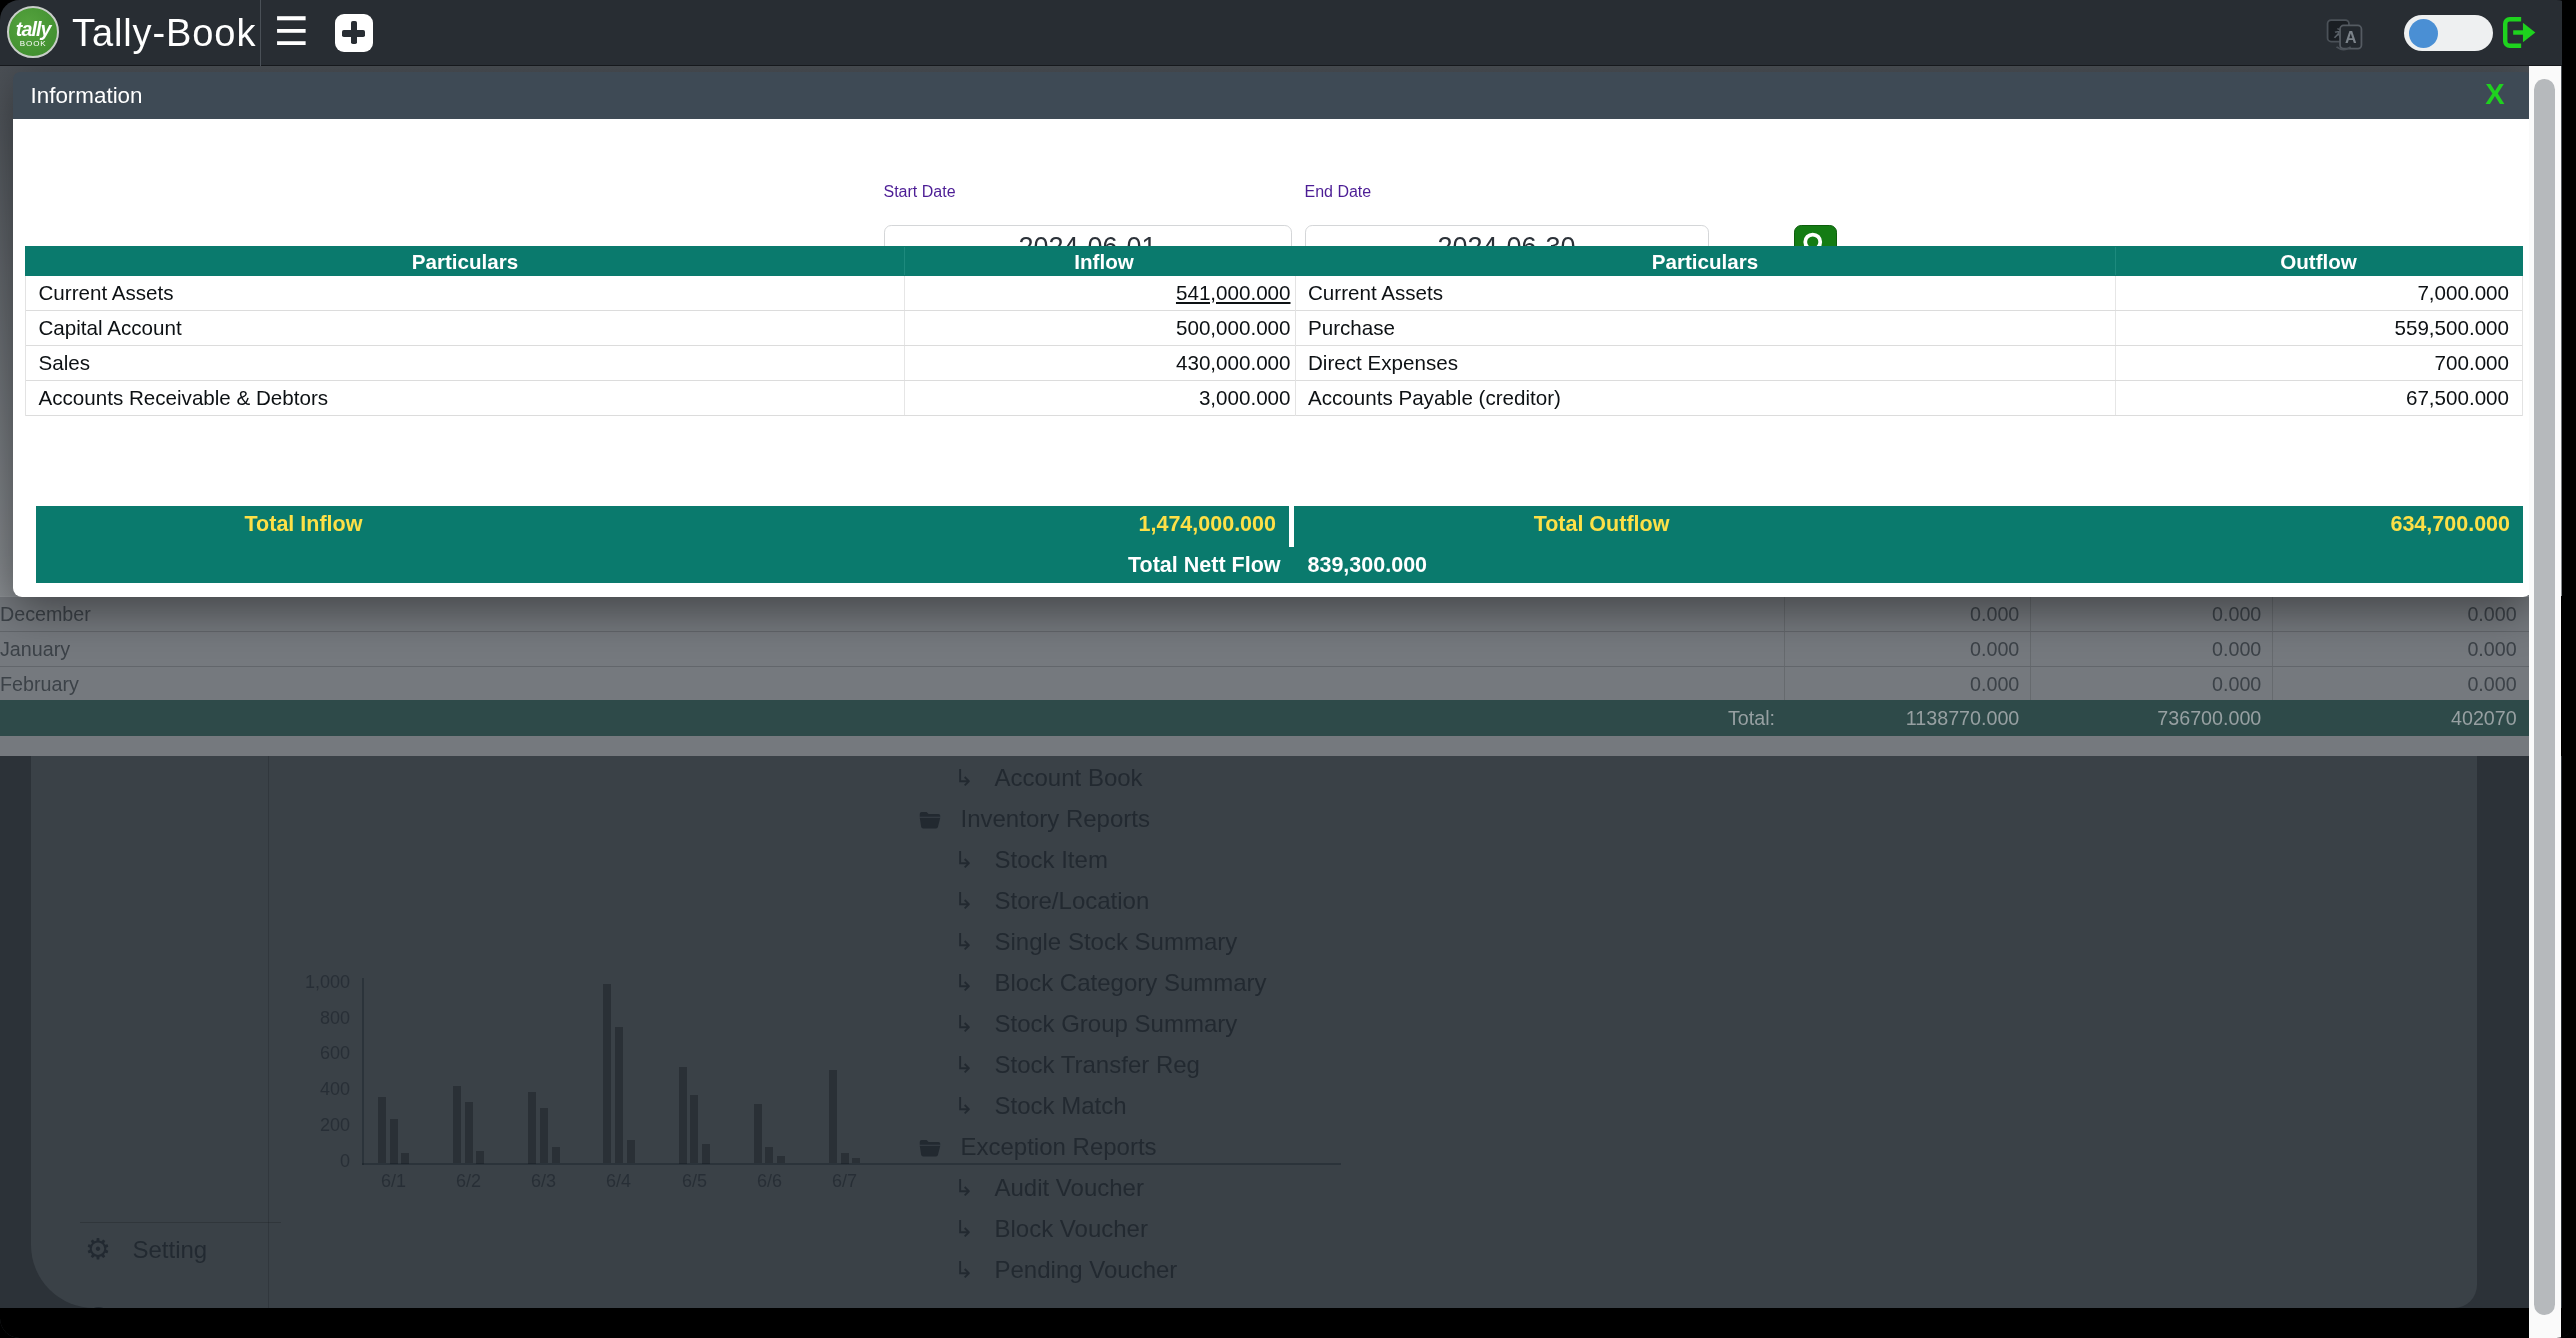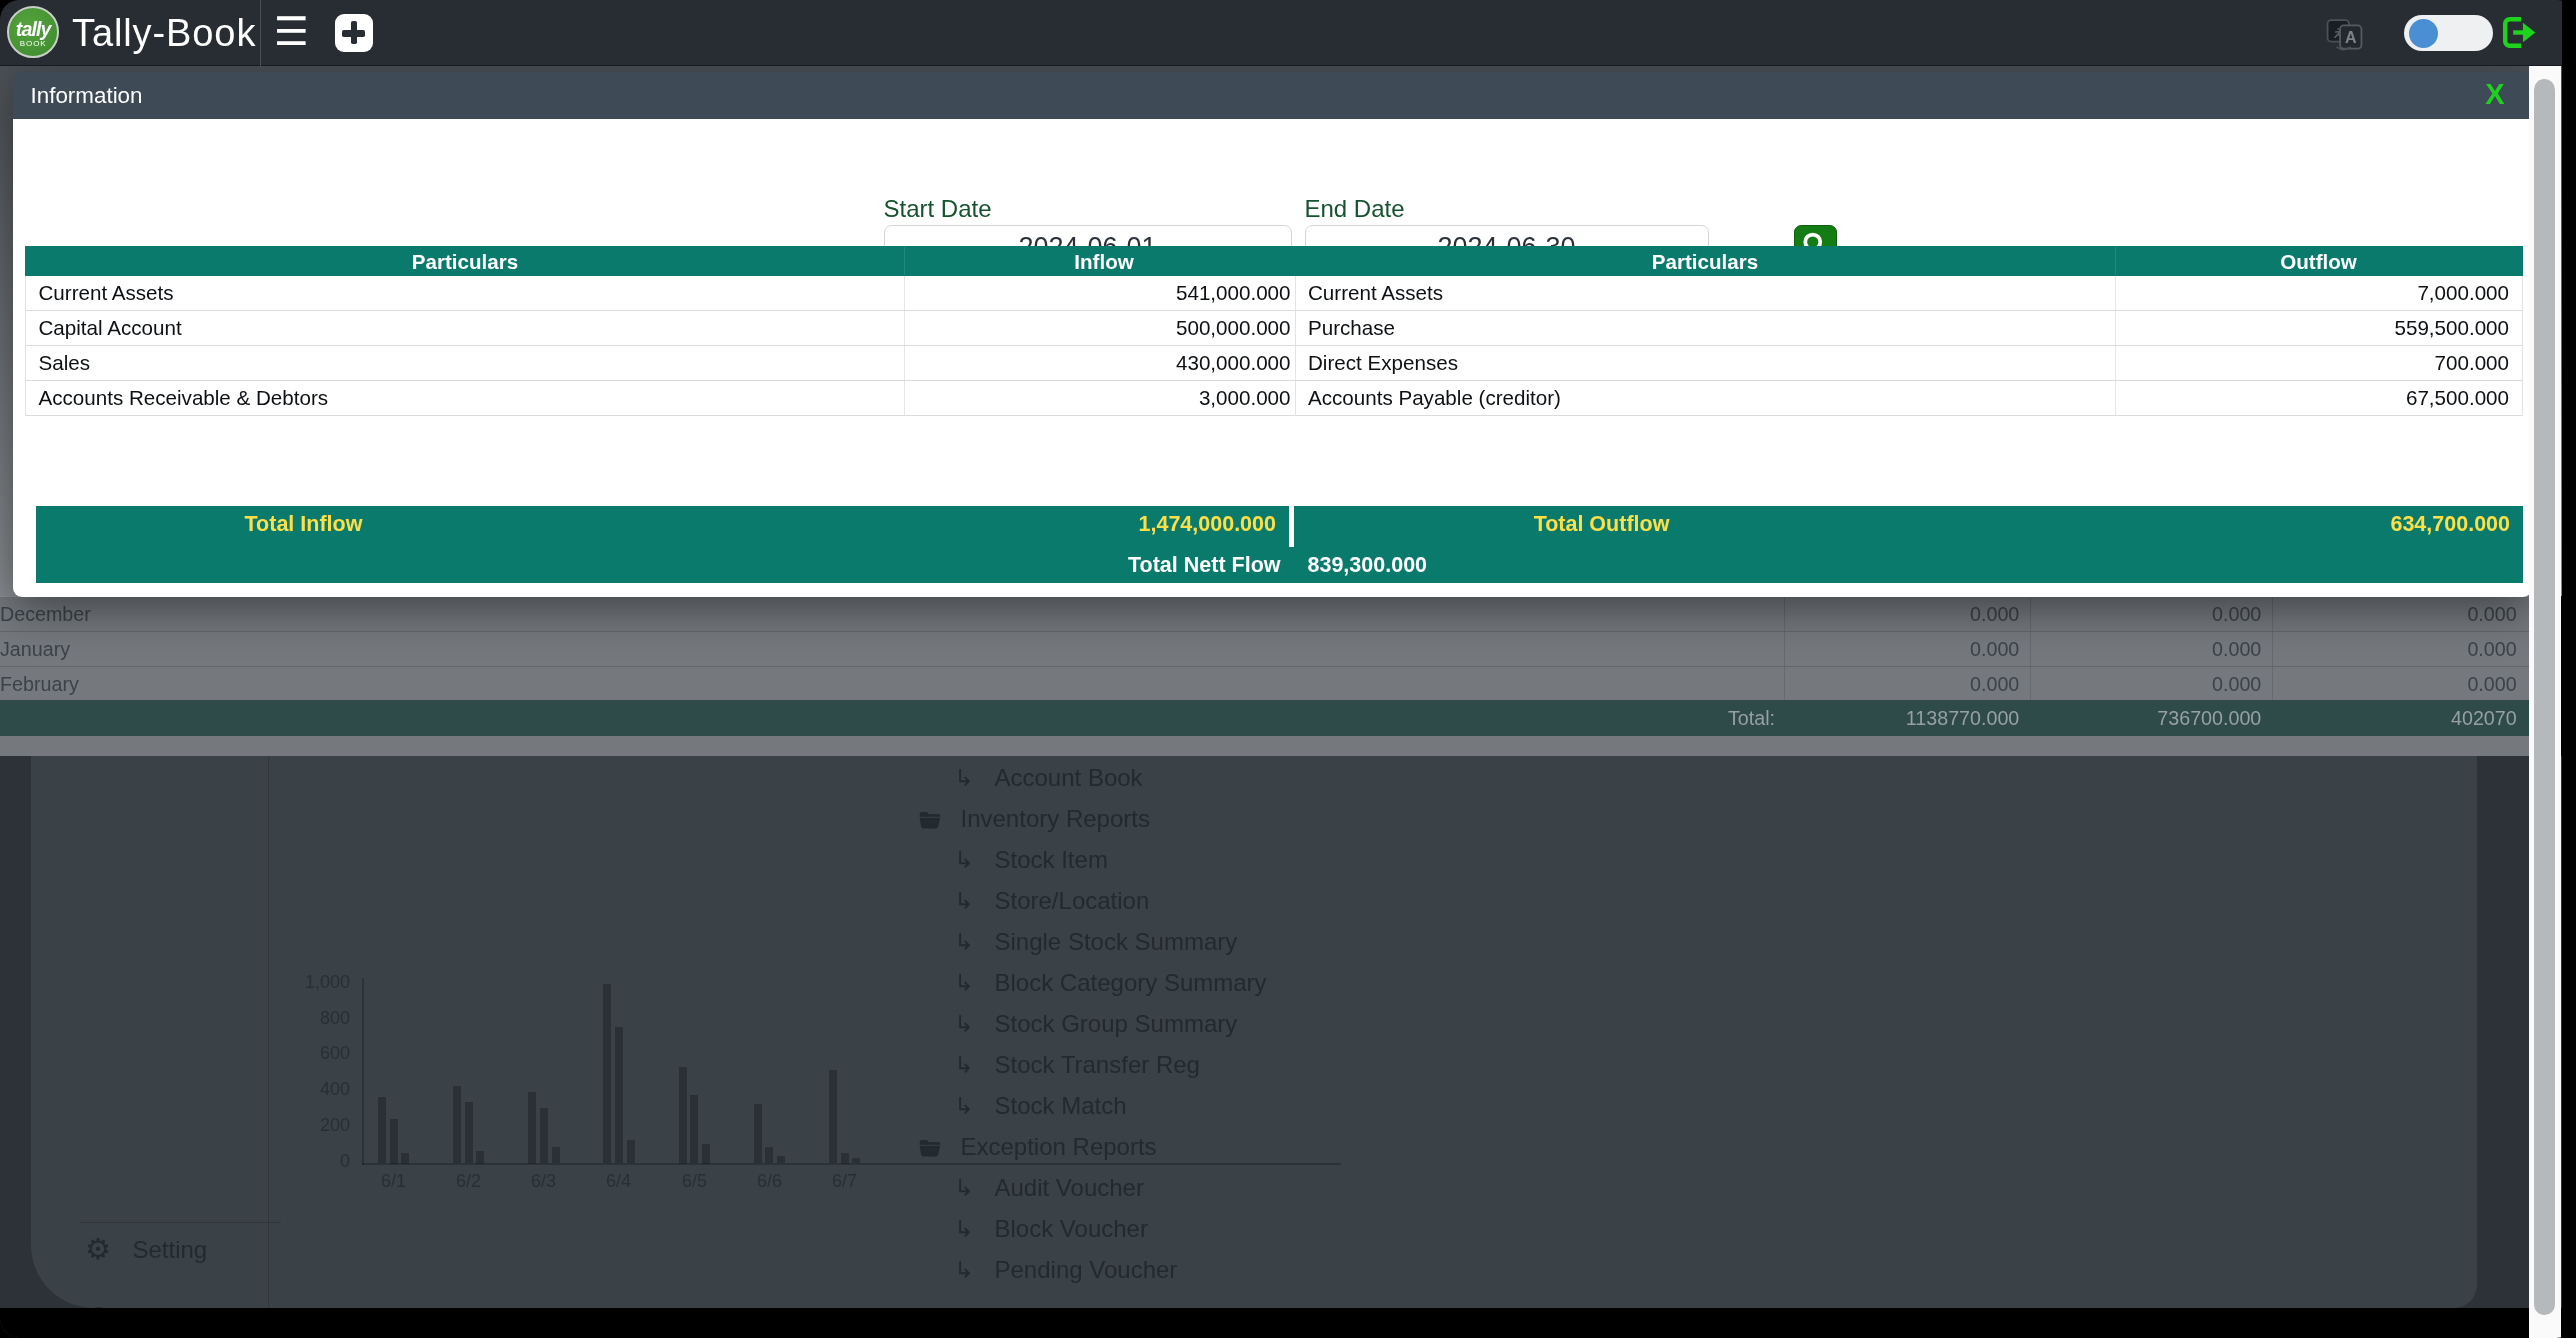--- a/index.html
+++ b/index.html
@@ -64,21 +64,21 @@
   .scroll-thumb{position:absolute;left:4.5px;top:12.5px;width:21.5px;height:1236px;background:#b6b9bc;border-radius:10.7px;cursor:pointer;}
   .right-edge{position:absolute;left:2562px;top:0;width:14.3px;height:1338px;background:#000;z-index:60;}
 
   
   .modal{position:absolute;left:12.5px;top:72px;width:2519px;z-index:30;filter:drop-shadow(0 12.5px 23px rgba(0,0,0,.45));}
   .modal-header{height:47px;background:#3e4a55;border-radius:7.2px 7.2px 0 0;position:relative;}
   .modal-title{position:absolute;left:18px;top:0;height:47px;line-height:47px;color:#fff;font-size:22.4px;}
   .modal-close{position:absolute;right:27px;top:0;height:47px;line-height:45px;color:#1fd11f;font-size:29px;font-weight:bold;cursor:pointer;}
   .modal-body{position:relative;height:478px;background:#fff;border-radius:0 0 9px 9px;}
 
-  .f-label{position:absolute;top:76px;font-size:24px;color:#14532d;}
+  .f-label{position:absolute;top:64px;font-size:16px;color:#4c1d95;}
   .f-input{position:absolute;top:106px;height:45px;border:0.9px solid #d4d6d8;border-radius:7.2px;background:#fff;
            font-size:27px;color:#2b3138;text-align:center;outline:none;}
   .search-btn{position:absolute;left:1781px;top:106px;width:43px;height:43px;background:#147c14;border:0.9px solid #0d5e0d;border-radius:7.2px;cursor:pointer;padding:0;}
 
   .cf-table{position:absolute;top:127px;}
   .cf-head{display:flex;background:#0a7a6d;color:#fff;font-weight:bold;font-size:20.6px;height:30px;line-height:30px;text-align:center;border:0.9px solid #0a7a6d;}
   .cf-body .trow{display:flex;height:35px;border-bottom:0.9px solid #dcdcdc;font-size:20.6px;color:#0d1114;background:#fff;}
   .cf-body{border-left:0.9px solid #e3e3e3;border-right:0.9px solid #e3e3e3;}
   .tc{display:flex;align-items:center;}
   .tp{padding-left:12.5px;}
@@ -276,21 +276,21 @@
       </button>
 
       <div class="cf-table" style="left:12.5px;width:1279px;">
         <div class="cf-head">
           <div style="width:878px;">Particulars</div>
           <div style="width:399px;border-left:0.9px solid #1d8a7d;">Inflow</div>
         </div>
         <div class="cf-body" id="inflowRows">
             <div class="trow">
               <div class="tc tp" style="width: 878px;">Current Assets</div>
-              <div class="tc tv" style="width: 399px;">541,000.000</div>
+              <div class="tc tv" style="width: 399px; text-decoration: underline;">541,000.000</div>
             </div>
             <div class="trow">
               <div class="tc tp" style="width: 878px;">Capital Account</div>
               <div class="tc tv" style="width: 399px;">500,000.000</div>
             </div>
             <div class="trow">
               <div class="tc tp" style="width: 878px;">Sales</div>
               <div class="tc tv" style="width: 399px;">430,000.000</div>
             </div>
             <div class="trow">

